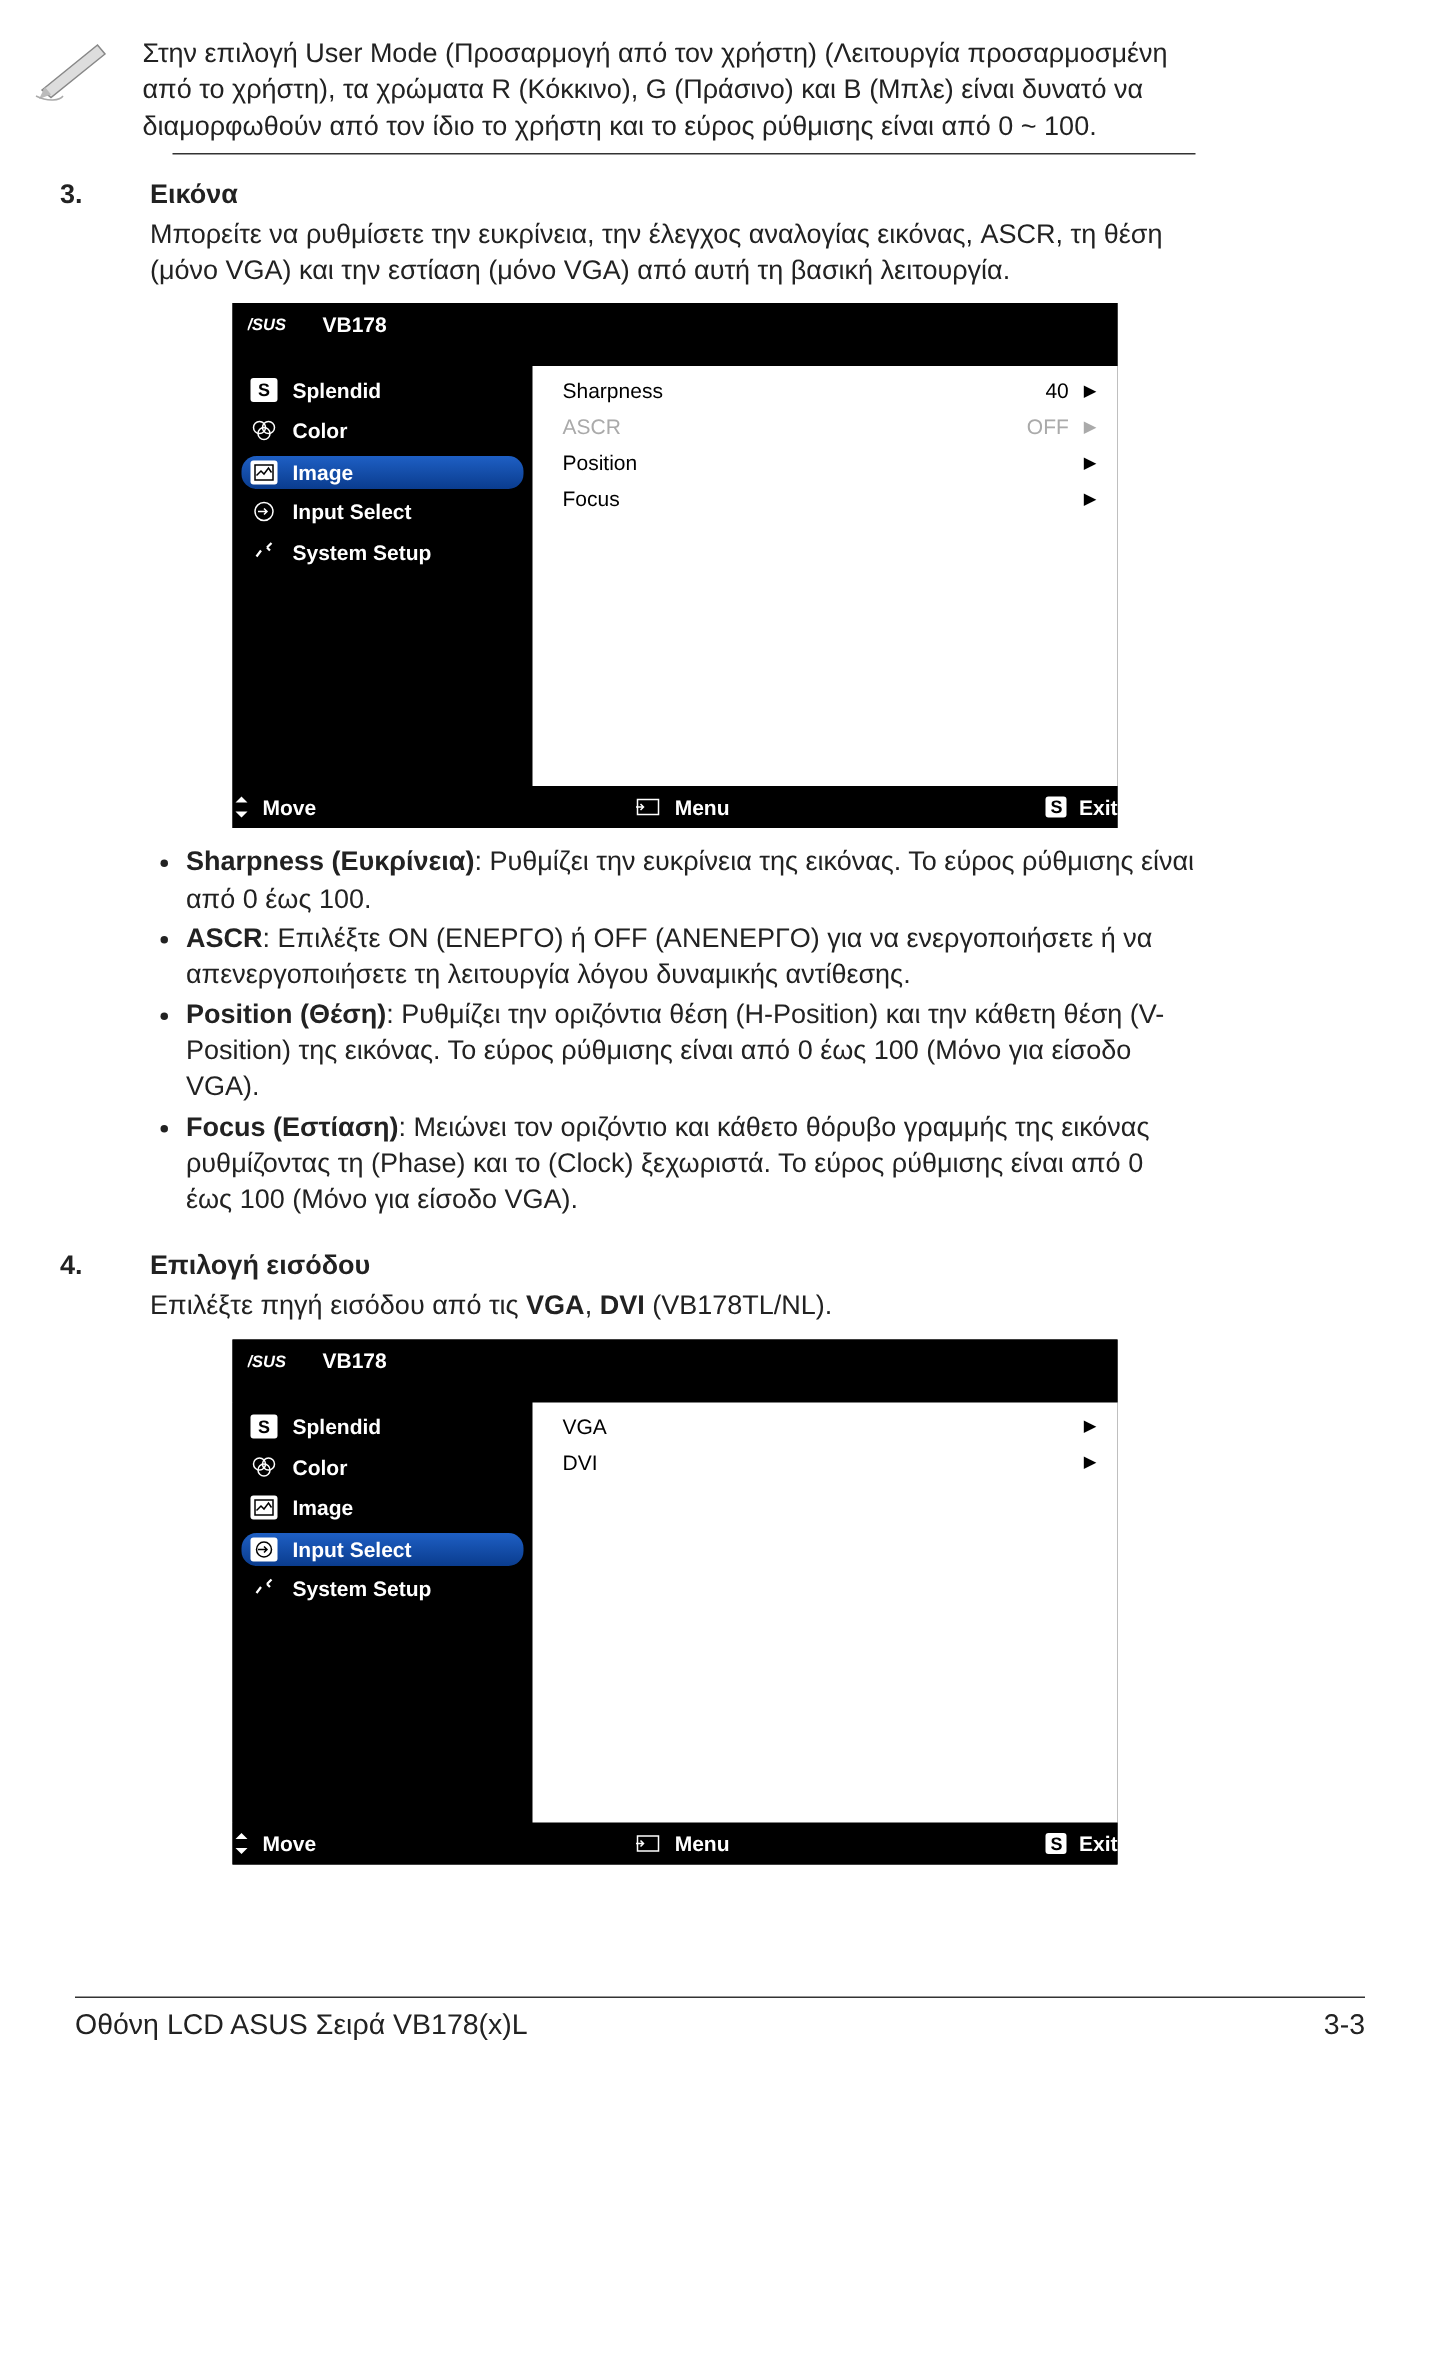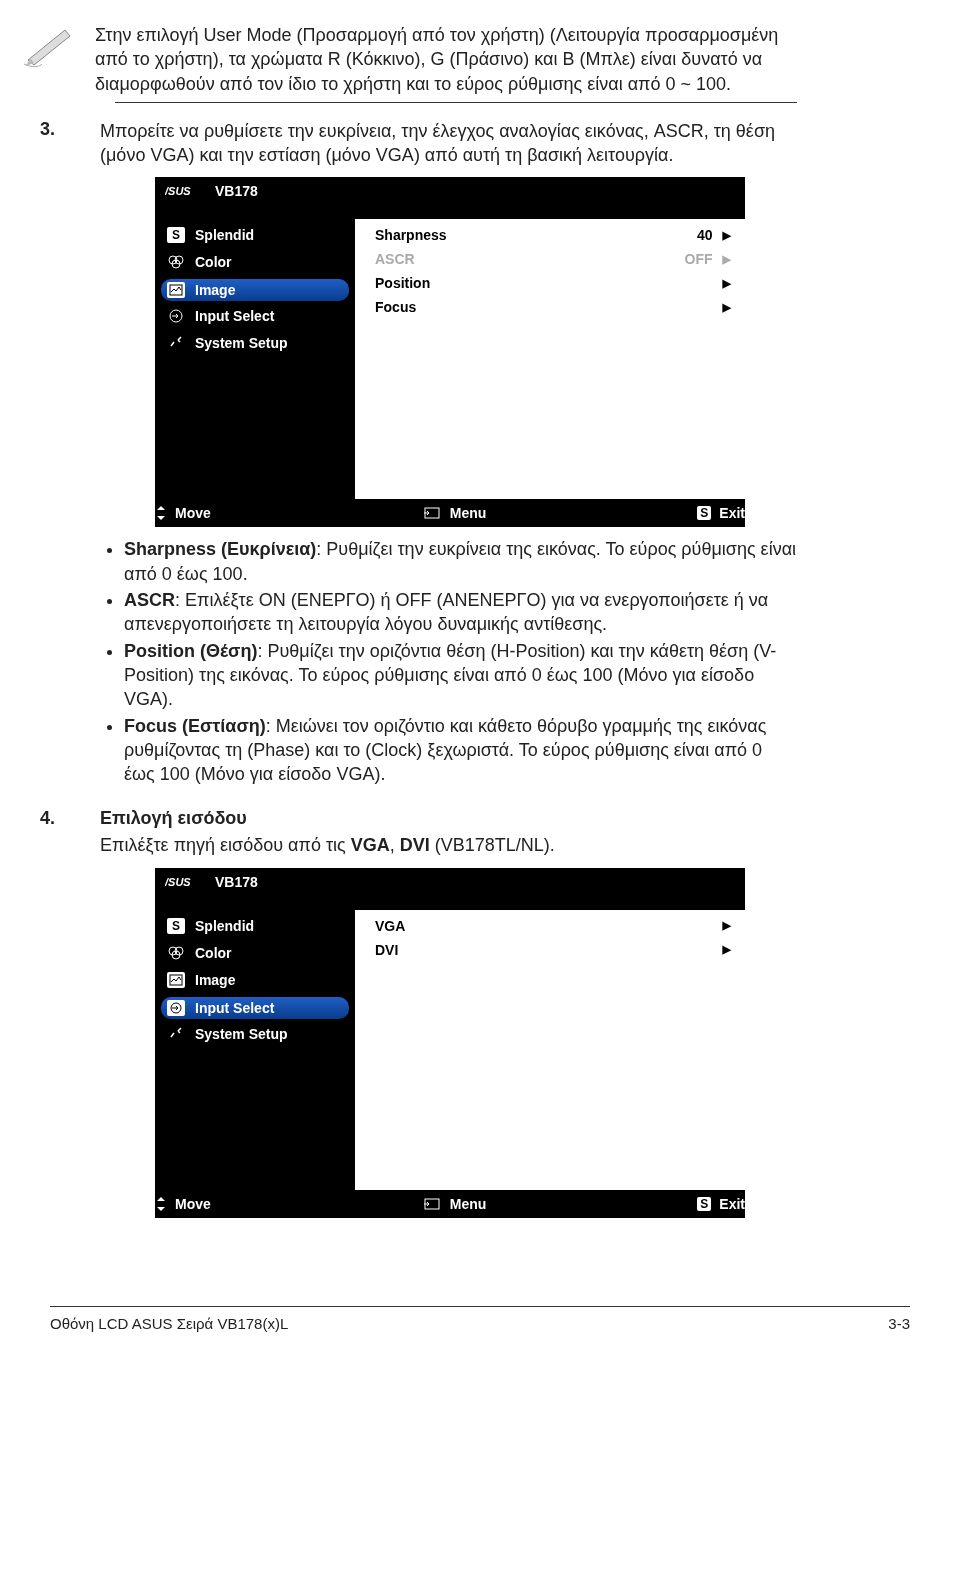--- a/index.html
+++ b/index.html
@@ -122,21 +122,21 @@
   .mi-icon.plain {
     background: transparent;
     color: #fff;
   }
   .right-row {
     display: flex;
     justify-content: space-between;
     align-items: center;
     padding: 2px 0;
     margin-bottom: 4px;
-    font-weight: bold;
+    font-weight: normal;
     color: #000;
   }
   .right-row.dim {
     color: #aaa;
   }
   .rr-right {
     display: flex;
     align-items: center;
     gap: 10px;
   }
@@ -176,41 +176,42 @@
   .b {
     font-weight: bold;
     margin-top: 18px;
   }
   .footer {
     border-top: 1px solid #333;
     display: flex;
     justify-content: space-between;
     padding: 8px 0 0 0;
     margin: 50px 50px 0 50px;
-    font-size: 15px;
+    font-size: 19px;
   }
 </style>
 </head>
 <body>
 
 <div class="page">
 
   <div class="note-row">
     <svg class="note-icon" viewBox="0 0 60 50">
       <path d="M8 40 L45 10 L50 16 L14 45 Z" fill="#ddd" stroke="#888" stroke-width="1"></path>
       <path d="M6 46 L10 38 L14 43 Z" fill="#bbb"></path>
       <path d="M4 44 C12 48 20 47 22 44" stroke="#aaa" fill="none"></path>
     </svg>
     <div class="note-text">Στην επιλογή User Mode (Προσαρμογή από τον χρήστη) (Λειτουργία προσαρμοσμένη από το χρήστη), τα χρώματα R (Κόκκινο), G (Πράσινο) και B (Μπλε) είναι δυνατό να διαμορφωθούν από τον ίδιο το χρήστη και το εύρος ρύθμισης είναι από 0 ~ 100.</div>
   </div>
   <hr class="note-sep">
 
   <div class="section">
     <div class="section-num">3.</div>
     <div class="section-body">
+      <div class="section-title">Εικόνα</div>
       <p class="section-p">Μπορείτε να ρυθμίσετε την ευκρίνεια, την έλεγχος αναλογίας εικόνας, ASCR, τη θέση (μόνο VGA) και την εστίαση (μόνο VGA) από αυτή τη βασική λειτουργία.</p>
 
       <div class="osd">
         <div class="osd-top">
           <svg width="42" height="12">
               <text x="0" y="10" fill="#fff" font-size="11" font-weight="bold" font-style="italic">/SUS</text>
             </svg>
           <span>VB178</span>
         </div>
         <div class="osd-grid">

